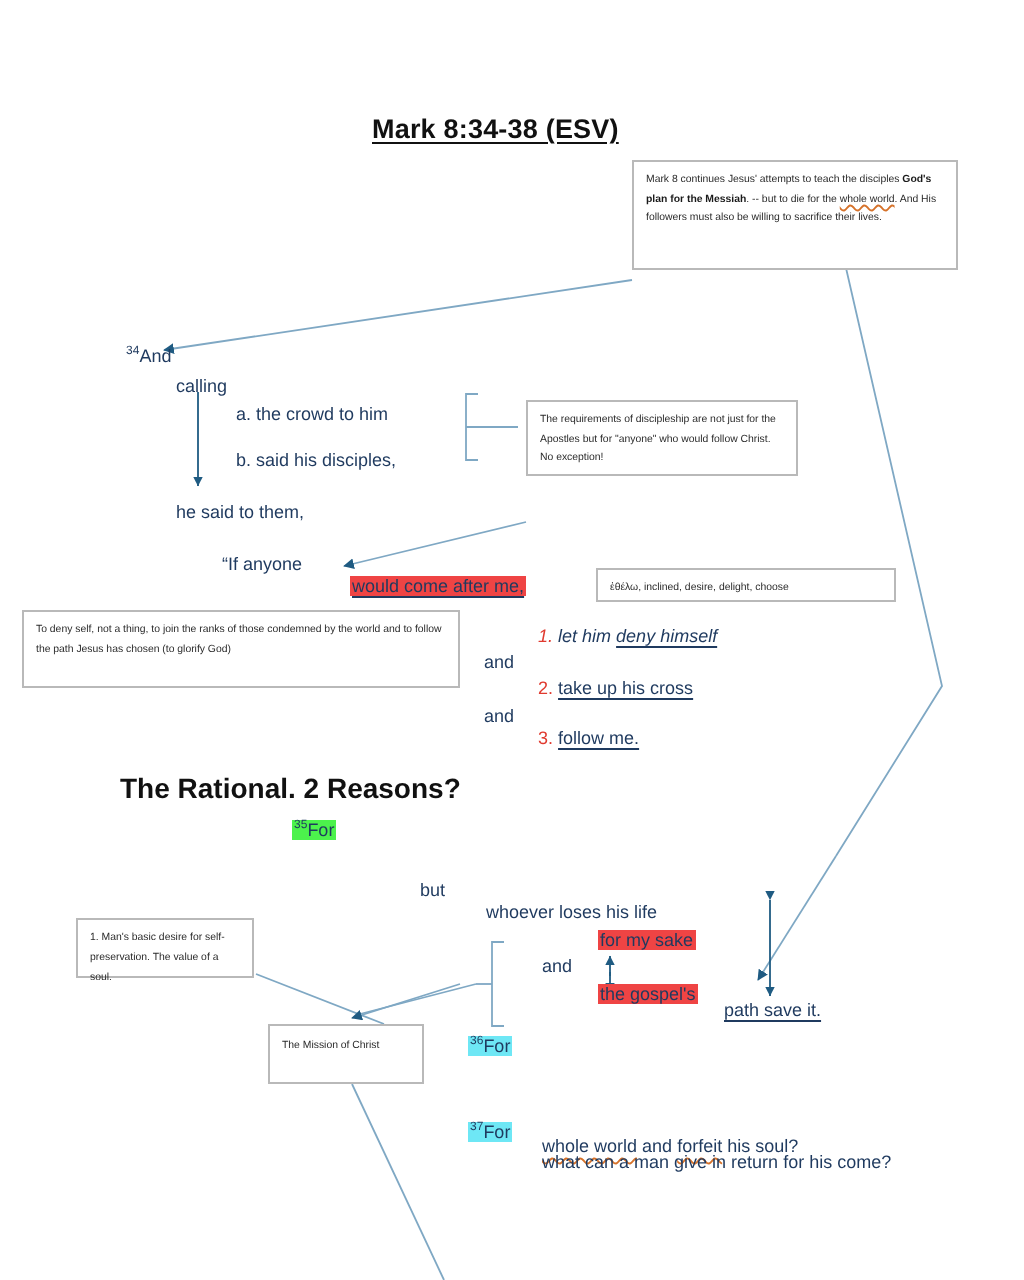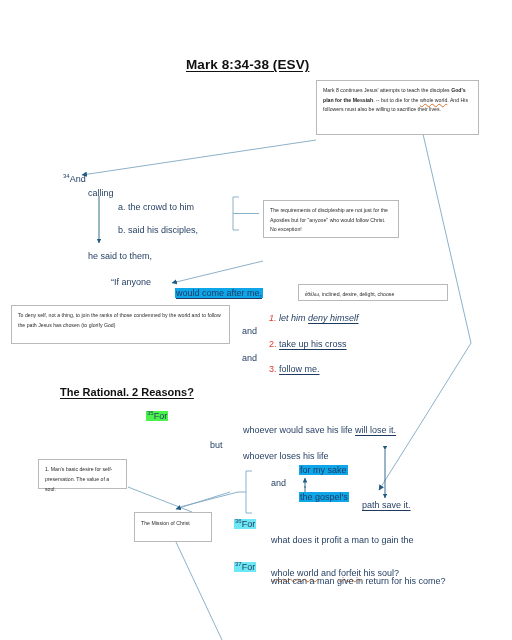--- a/index.html
+++ b/index.html
@@ -23,29 +23,29 @@
     font-size:5.2px;line-height:1.85;color:#2b2b2b;padding:5px 6px;
     box-sizing:border-box;
   }
   .note b{font-weight:bold;color:#1a1a1a;}
   .sq{ text-decoration:underline; text-decoration-style:wavy;
        text-decoration-color:#d6722a; text-underline-offset:1px;}
 
   .vtxt{position:absolute;font-size:9px;color:#1f3a5f;white-space:nowrap;line-height:1.25;}
   .sup{font-size:6px;vertical-align:super;}
 
-  .hl-y{background:#0ea5e9;padding:0 1px;}
+  .hl-y{background:#ef4444;padding:0 1px;}
   .hl-g{background:#4cf24c;padding:0 1px;}
   .hl-c{background:#6ee7f5;padding:0 1px;}
   .u{text-decoration:underline;text-underline-offset:2px;}
 
   .num{color:#e03a2f;}
   .head{
-    position:absolute;font-size:11px;font-weight:bold;color:#111;
-    text-decoration:underline;text-underline-offset:2px;white-space:nowrap;
+    position:absolute;font-size:14px;font-weight:bold;color:#111;
+    text-underline-offset:2px;white-space:nowrap;
   }
   .sqx{ text-decoration:underline; text-decoration-style:wavy;
         text-decoration-color:#d6722a; text-underline-offset:2px;}
 </style>
 </head>
 <body>
 
 <div class="canvas">
 
   <svg class="lines" viewBox="0 0 512 640">
@@ -127,23 +127,20 @@
     <span class="num">3.</span>
     <span class="u">follow me.</span>
   </div>
 
   <div class="head" style="left:60px;top:386px;">The Rational. 2 Reasons?</div>
 
   <div class="vtxt" style="left:146px;top:410px;">
     <span class="hl-g"><span class="sup">35</span><span>For</span></span>
   </div>
 
-  <div class="vtxt" style="left:243px;top:425px;">
-    <span>whoever would save his life </span><span class="u">will lose it.</span>
-  </div>
   <div class="vtxt" style="left:210px;top:440px;">but</div>
   <div class="vtxt" style="left:243px;top:451px;">whoever loses his life</div>
 
   <div class="vtxt" style="left:299px;top:465px;">
     <span class="hl-y">for my sake</span>
   </div>
   <div class="vtxt" style="left:271px;top:478px;">and</div>
   <div class="vtxt" style="left:299px;top:492px;">
     <span class="hl-y">the gospel's</span>
   </div>
@@ -151,21 +148,20 @@
     <span class="u">path save it.</span>
   </div>
 
   <div class="note" style="left:38px;top:459px;width:89px;height:30px;line-height:1.9;">1. Man's basic desire for self-preservation. The value of a soul.</div>
 
   <div class="note" style="left:134px;top:512px;width:78px;height:30px;line-height:2.1;">The Mission of Christ</div>
 
   <div class="vtxt" style="left:234px;top:518px;">
     <span class="hl-c"><span class="sup">36</span><span>For</span></span>
   </div>
-  <div class="vtxt" style="left:271px;top:535px;">what does it profit a man to gain the</div>
   <div class="vtxt" style="left:271px;top:548px;margin-top:20px;">
     <span class="sqx">whole world</span><span> and </span><span class="sqx">forfeit</span><span> his soul?</span>
   </div>
 
   <div class="vtxt" style="left:234px;top:561px;">
     <span class="hl-c"><span class="sup">37</span><span>For</span></span>
   </div>
   <div class="vtxt" style="left:271px;top:576px;">what can a man give in return for his come?</div>
 
 </div>

